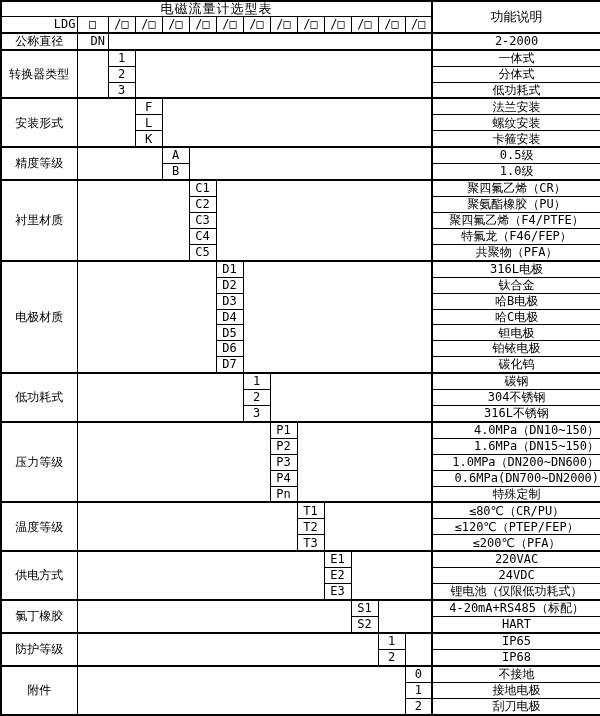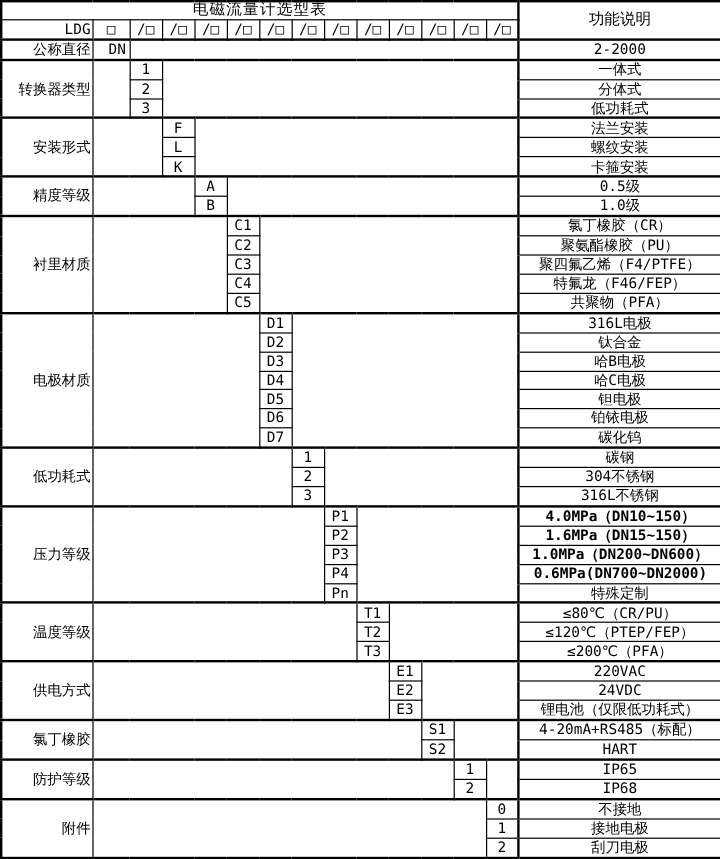--- a/index.html
+++ b/index.html
@@ -19,24 +19,24 @@
     vertical-align:middle;
     font-size:12px;
     line-height:1.05;
     overflow:hidden;
     white-space:nowrap;
   }
   td.title-cell{font-size:13px;letter-spacing:1px;}
   td.fn-header{font-size:13px;}
   td.sec-top{border-top:2px solid #000000;}
   td.desc-col{border-left:2px solid #000000;}
-  td.label-cell{font-size:12px;text-align:right;}
+  td.label-cell{font-size:12px;}
   td.prefix-cell{text-align:right;padding-left:6px;}
   td.dn-cell{text-align:left;padding-left:13px;}
-  td.desc-left{text-align:center;padding-left:2px;font-weight:bold;}
+  td.desc-left{text-align:right;padding-left:2px;}
   td.box-cell{font-size:12px;}
   tr.title-row{height:15px;}
 </style>
 </head>
 <body>
 
 <div class="page">
   <table class="sel">
     <colgroup>
       <col style="width:76px">
@@ -121,21 +121,21 @@
         </tr>
         <tr>
           <td class="code-cell">B</td>
           <td class="desc-col">1.0级</td>
         </tr>
         <tr>
           <td class="label-cell sec-top" rowspan="5">衬里材质</td>
           <td class="empty-cell sec-top" colspan="4" rowspan="5"></td>
           <td class="code-cell sec-top">C1</td>
           <td class="empty-cell sec-top" colspan="8" rowspan="5"></td>
-          <td class="desc-col sec-top">氯丁橡胶（CR）</td>
+          <td class="desc-col sec-top">聚四氟乙烯（CR）</td>
         </tr>
         <tr>
           <td class="code-cell">C2</td>
           <td class="desc-col">聚氨酯橡胶（PU）</td>
         </tr>
         <tr>
           <td class="code-cell">C3</td>
           <td class="desc-col">聚四氟乙烯（F4/PTFE）</td>
         </tr>
         <tr>

